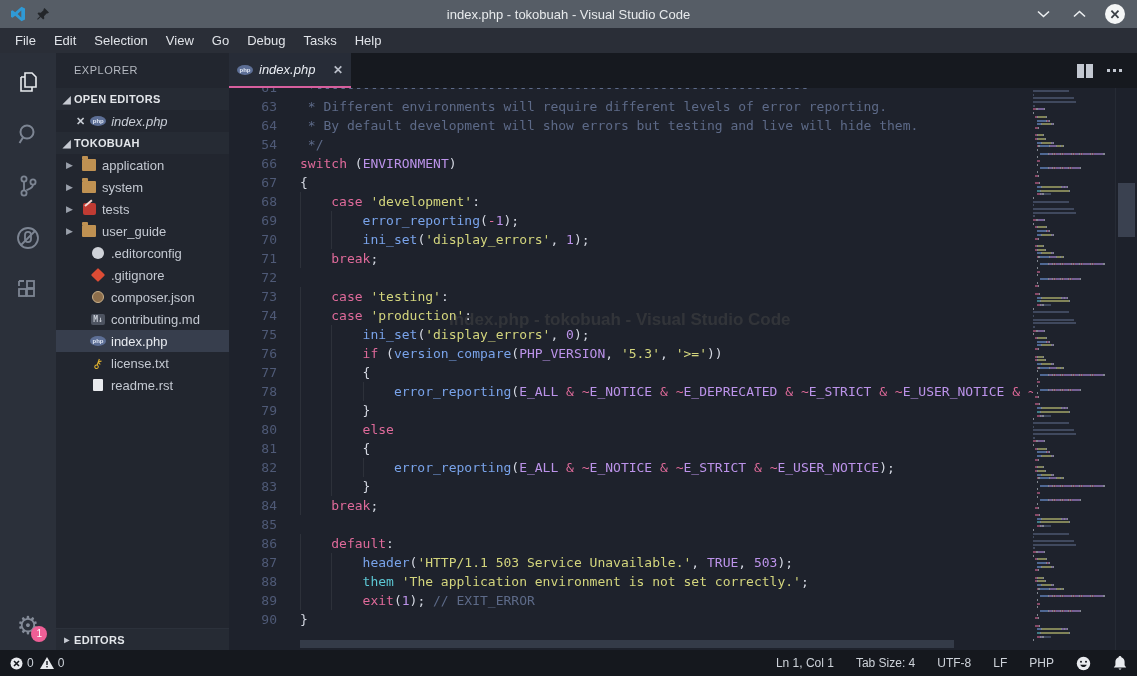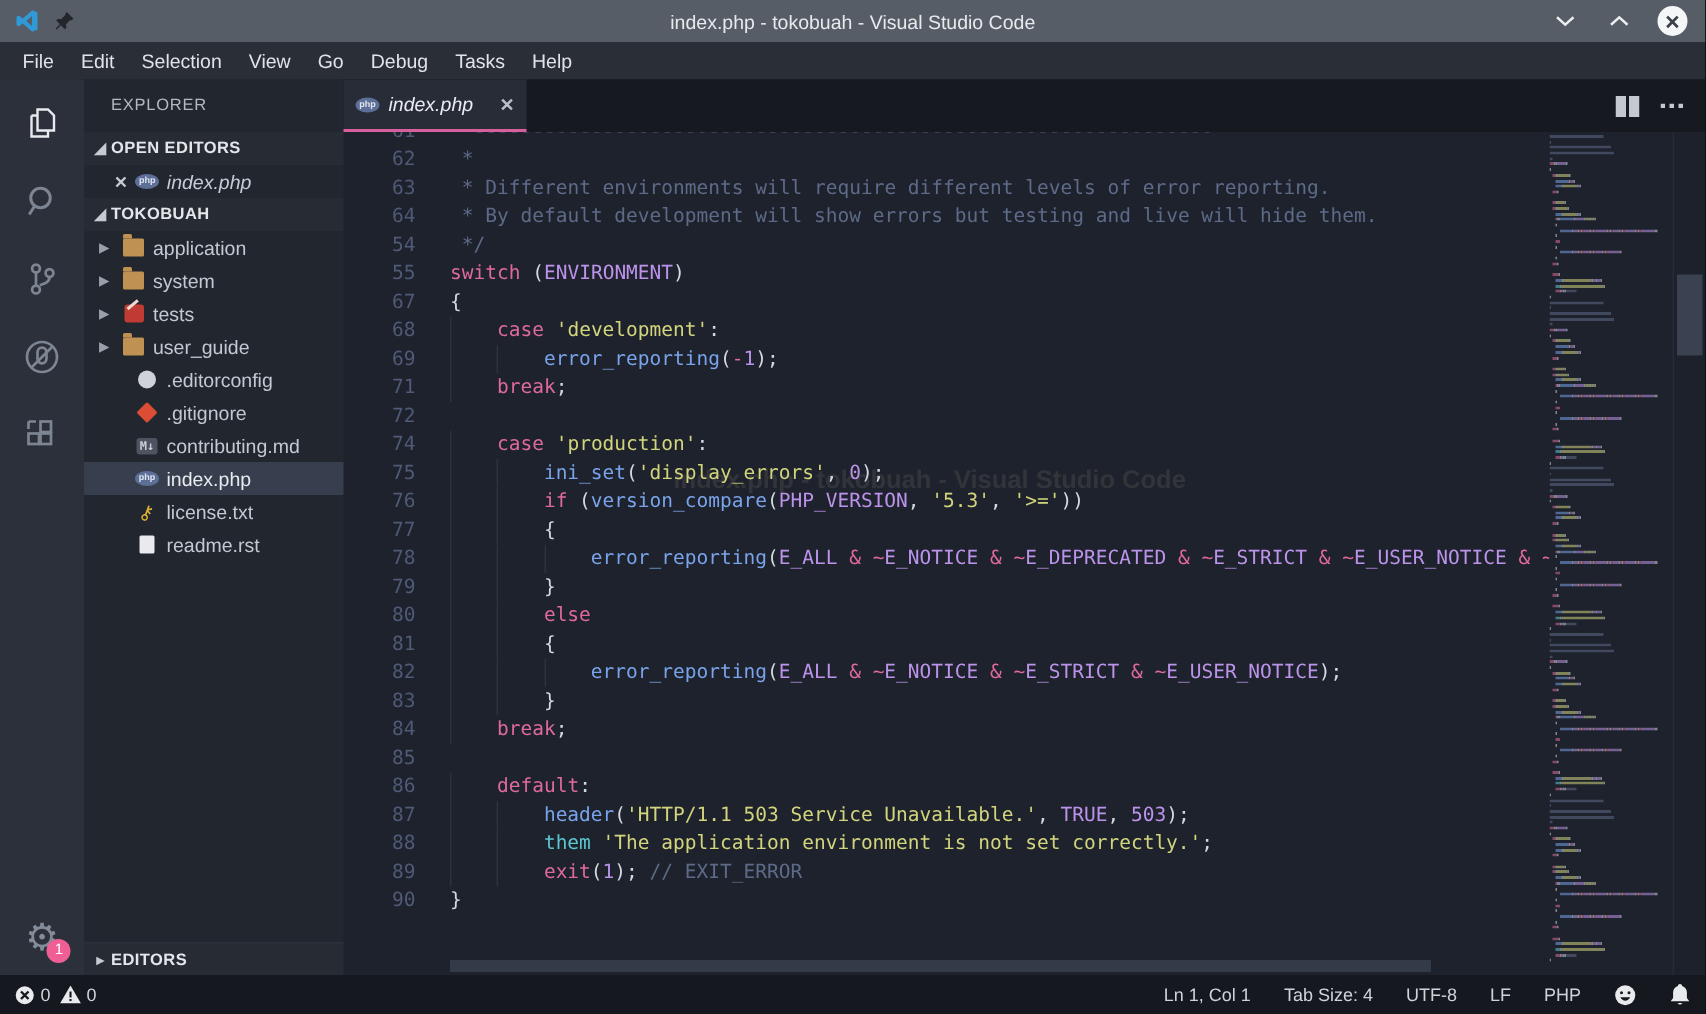--- a/index.html
+++ b/index.html
@@ -248,20 +248,26 @@
             <span class="icon16">
               <span class="dot-icon" style="background:#cfd2d8"></span>
             </span>
             <span>.editorconfig</span>
           </div>
           <div class="tree-row nochev">
             <span class="icon16">
               <span class="diamond"></span>
             </span>
             <span>.gitignore</span>
+          </div>
+          <div class="tree-row nochev">
+            <span class="icon16">
+              <span class="dot-icon" style="background:#8d6e4b;border:1px solid #c9b08a"></span>
+            </span>
+            <span>composer.json</span>
           </div>
           <div class="tree-row nochev">
             <span class="icon16">
               <span class="md-box">M↓</span>
             </span>
             <span>contributing.md</span>
           </div>
           <div class="tree-row nochev selected">
             <span class="icon16">
               <span class="php-ellipse">php</span>
@@ -315,30 +321,31 @@
                   <rect x="12" y="0" width="3" height="3"></rect>
                 </g>
               </svg>
           </span>
         </div>
       </div>
 
       <div class="editor-wrap">
         <div class="code-scroll">
             <div class="code-line"><div class="gutter">61</div><div class="line-text"><span class="tok-cmt"> *---------------------------------------------------------------</span></div></div>
-            <div class="code-line"><div class="gutter">62</div><div class="line-text"><span class="tok-cmt"> *</span></div></div>
             <div class="code-line"><div class="gutter">63</div><div class="line-text"><span class="tok-cmt"> * Different environments will require different levels of error reporting.</span></div></div>
             <div class="code-line"><div class="gutter">64</div><div class="line-text"><span class="tok-cmt"> * By default development will show errors but testing and live will hide them.</span></div></div>
             <div class="code-line"><div class="gutter">54</div><div class="line-text"><span class="tok-cmt"> */</span></div></div>
-            <div class="code-line"><div class="gutter">55</div><div class="line-text"><span class="tok-kw">switch</span><span class="tok-txt"> </span><span class="tok-pun">(</span><span class="tok-const">ENVIRONMENT</span><span class="tok-pun">)</span></div></div>
+            <div class="code-line"><div class="gutter">66</div><div class="line-text"><span class="tok-kw">switch</span><span class="tok-txt"> </span><span class="tok-pun">(</span><span class="tok-const">ENVIRONMENT</span><span class="tok-pun">)</span></div></div>
             <div class="code-line"><div class="gutter">67</div><div class="line-text"><span class="tok-pun">{</span></div></div>
             <div class="code-line"><div class="gutter">68</div><div class="line-text"><span class="ind"></span><span class="tok-kw">case</span><span class="tok-txt"> </span><span class="tok-str">'development'</span><span class="tok-pun">:</span></div></div>
             <div class="code-line"><div class="gutter">69</div><div class="line-text"><span class="ind"></span><span class="ind"></span><span class="tok-fn">error_reporting</span><span class="tok-pun">(</span><span class="tok-op">-</span><span class="tok-num">1</span><span class="tok-pun">);</span></div></div>
+            <div class="code-line"><div class="gutter">70</div><div class="line-text"><span class="ind"></span><span class="ind"></span><span class="tok-fn">ini_set</span><span class="tok-pun">(</span><span class="tok-str">'display_errors'</span><span class="tok-pun">, </span><span class="tok-num">1</span><span class="tok-pun">);</span></div></div>
             <div class="code-line"><div class="gutter">71</div><div class="line-text"><span class="ind"></span><span class="tok-kw">break</span><span class="tok-pun">;</span></div></div>
             <div class="code-line"><div class="gutter">72</div><div class="line-text"></div></div>
+            <div class="code-line"><div class="gutter">73</div><div class="line-text"><span class="ind"></span><span class="tok-kw">case</span><span class="tok-txt"> </span><span class="tok-str">'testing'</span><span class="tok-pun">:</span></div></div>
             <div class="code-line"><div class="gutter">74</div><div class="line-text"><span class="ind"></span><span class="tok-kw">case</span><span class="tok-txt"> </span><span class="tok-str">'production'</span><span class="tok-pun">:</span></div></div>
             <div class="code-line"><div class="gutter">75</div><div class="line-text"><span class="ind"></span><span class="ind"></span><span class="tok-fn">ini_set</span><span class="tok-pun">(</span><span class="tok-str">'display_errors'</span><span class="tok-pun">, </span><span class="tok-num">0</span><span class="tok-pun">);</span></div></div>
             <div class="code-line"><div class="gutter">76</div><div class="line-text"><span class="ind"></span><span class="ind"></span><span class="tok-kw">if</span><span class="tok-txt"> </span><span class="tok-pun">(</span><span class="tok-fn">version_compare</span><span class="tok-pun">(</span><span class="tok-const">PHP_VERSION</span><span class="tok-pun">, </span><span class="tok-str">'5.3'</span><span class="tok-pun">, </span><span class="tok-str">'&gt;='</span><span class="tok-pun">))</span></div></div>
             <div class="code-line"><div class="gutter">77</div><div class="line-text"><span class="ind"></span><span class="ind"></span><span class="tok-pun">{</span></div></div>
             <div class="code-line"><div class="gutter">78</div><div class="line-text"><span class="ind"></span><span class="ind"></span><span class="ind"></span><span class="tok-fn">error_reporting</span><span class="tok-pun">(</span><span class="tok-const">E_ALL</span><span class="tok-txt"> </span><span class="tok-op">&amp;</span><span class="tok-txt"> </span><span class="tok-op">~</span><span class="tok-const">E_NOTICE</span><span class="tok-txt"> </span><span class="tok-op">&amp;</span><span class="tok-txt"> </span><span class="tok-op">~</span><span class="tok-const">E_DEPRECATED</span><span class="tok-txt"> </span><span class="tok-op">&amp;</span><span class="tok-txt"> </span><span class="tok-op">~</span><span class="tok-const">E_STRICT</span><span class="tok-txt"> </span><span class="tok-op">&amp;</span><span class="tok-txt"> </span><span class="tok-op">~</span><span class="tok-const">E_USER_NOTICE</span><span class="tok-txt"> </span><span class="tok-op">&amp;</span><span class="tok-txt"> </span><span class="tok-op">~</span></div></div>
             <div class="code-line"><div class="gutter">79</div><div class="line-text"><span class="ind"></span><span class="ind"></span><span class="tok-pun">}</span></div></div>
             <div class="code-line"><div class="gutter">80</div><div class="line-text"><span class="ind"></span><span class="ind"></span><span class="tok-kw">else</span></div></div>
             <div class="code-line"><div class="gutter">81</div><div class="line-text"><span class="ind"></span><span class="ind"></span><span class="tok-pun">{</span></div></div>
             <div class="code-line"><div class="gutter">82</div><div class="line-text"><span class="ind"></span><span class="ind"></span><span class="ind"></span><span class="tok-fn">error_reporting</span><span class="tok-pun">(</span><span class="tok-const">E_ALL</span><span class="tok-txt"> </span><span class="tok-op">&amp;</span><span class="tok-txt"> </span><span class="tok-op">~</span><span class="tok-const">E_NOTICE</span><span class="tok-txt"> </span><span class="tok-op">&amp;</span><span class="tok-txt"> </span><span class="tok-op">~</span><span class="tok-const">E_STRICT</span><span class="tok-txt"> </span><span class="tok-op">&amp;</span><span class="tok-txt"> </span><span class="tok-op">~</span><span class="tok-const">E_USER_NOTICE</span><span class="tok-pun">);</span></div></div>
             <div class="code-line"><div class="gutter">83</div><div class="line-text"><span class="ind"></span><span class="ind"></span><span class="tok-pun">}</span></div></div>

